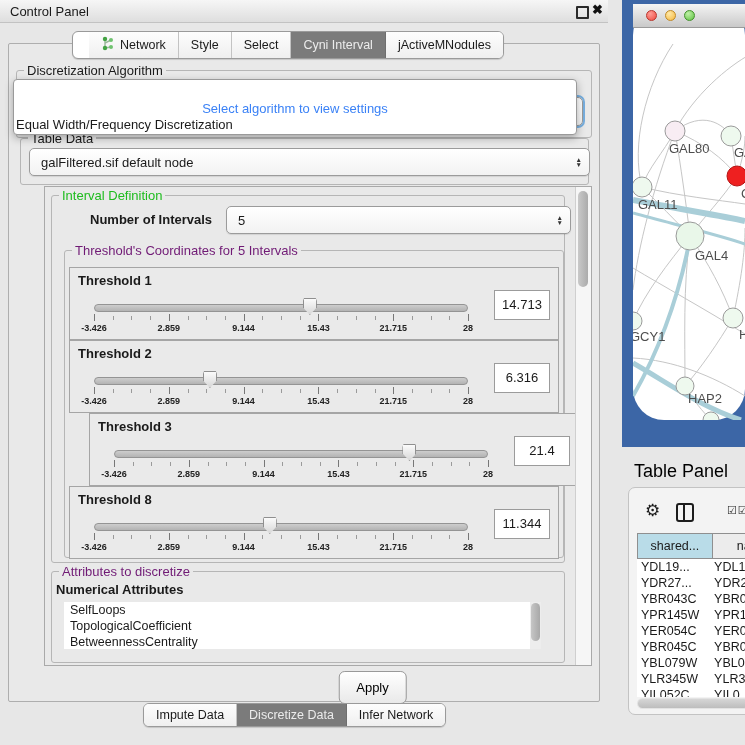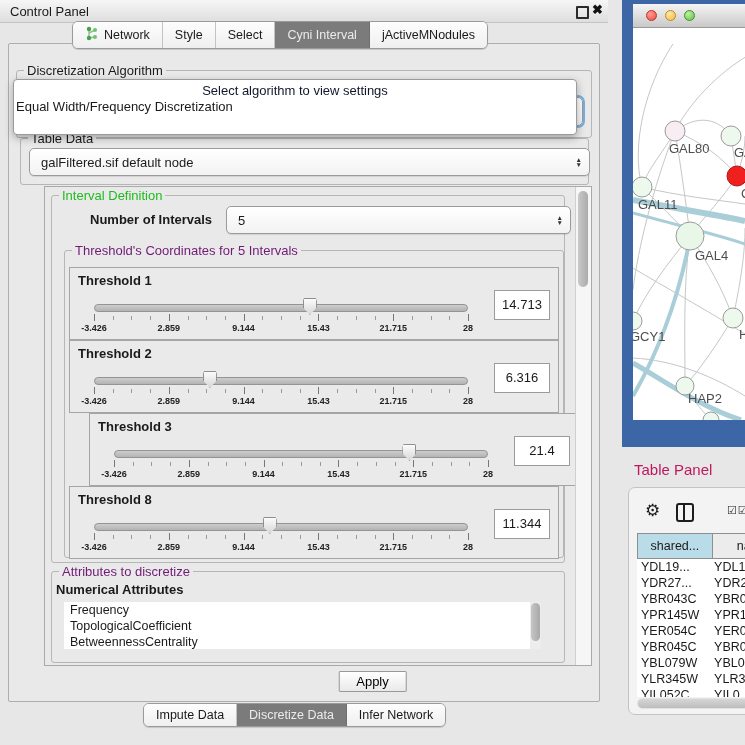--- a/index.html
+++ b/index.html
@@ -14,21 +14,21 @@
   #float-btn{left:576px;top:6px;width:9px;height:9px;border:2px solid #2b2b2b;border-radius:1px;}
   #close-btn{left:592px;top:2px;font-size:13px;font-weight:bold;color:#111;}
 
   .segmented{display:flex;border:1px solid #9a9a9a;border-radius:6px;overflow:hidden;
              background:#fff;box-shadow:0 1px 1px rgba(0,0,0,.15);}
   .tab{display:flex;align-items:center;gap:5px;padding:4px 12px;font-size:12.5px;
        background:linear-gradient(#fdfdfd,#efefef);border-right:1px solid #c3c3c3;
        white-space:nowrap;cursor:default;}
   .tab:last-child{border-right:none}
   .tab.selected{background:#7b7b7b;color:#ececec;border-right-color:#6f6f6f;}
-  #top-tabs{left:72px;top:21px;}
+  #top-tabs{left:72px;top:31px;padding-left:16px;}
   #bottom-tabs{left:143px;top:703px;}
 
   #outer-panel{left:8px;top:43px;width:590px;height:657px;border:1px solid #aeaeae;
                border-radius:2px;background:#e9e9e9;}
 
   .group{position:absolute;border:1px solid #b6b6b6;border-radius:3px;}
   .gtitle{position:absolute;top:-8px;left:7px;background:#e9e9e9;padding:0 3px;font-size:13px;}
   .gtitle.green{color:#1ebc1e}
   .gtitle.blue{color:#701a75}
 
@@ -36,21 +36,21 @@
          border-radius:5px;font-size:13px;display:flex;align-items:center;padding-left:11px;
          box-shadow:0 1px 1px rgba(0,0,0,.1);}
   .stepper{position:absolute;right:7px;top:50%;transform:translateY(-50%);display:flex;
            flex-direction:column;line-height:5px;font-size:6.5px;color:#333;text-align:center;}
 
   #algo-group{left:16px;top:70px;width:574px;height:66px;}
   #algo-combo{left:24px;top:97px;width:546px;height:27px;outline:2px solid #77aede;outline-offset:0px;}
 
   #algo-popup{left:13px;top:79px;width:562px;height:54px;background:#fff;border:1px solid #9a9a9a;
               border-radius:4px;box-shadow:0 3px 8px rgba(0,0,0,.3);z-index:50;font-size:13px;}
-  #popup-prompt{text-align:center;color:#0f172a;padding-top:3px;height:16px;}
+  #popup-prompt{text-align:center;color:#3b82f6;padding-top:21px;height:16px;}
   .popup-item{padding:0 2px;height:16px;line-height:16px;}
   .popup-item.selected-option{font-weight:bold;}
 
   #table-group{left:20px;top:138px;width:567px;height:45px;}
   #table-combo{left:29px;top:148px;width:548px;height:26px;}
 
   #scrollpane{left:44px;top:186px;width:546px;height:478px;border:1px solid #a9a9a9;
               background:#e9e9e9;overflow:hidden;}
   #vscroll{position:absolute;right:0;top:0;width:15px;height:100%;background:#f6f6f6;
            border-left:1px solid #cfcfcf;}
@@ -80,37 +80,37 @@
             background:#fff;border:1px solid #9b9b9b;font-size:13px;text-align:center;}
 
   #attr-group{left:6px;top:384px;width:512px;height:90px;}
   #attr-label{left:4px;top:10px;font-size:13px;font-weight:bold;position:absolute;}
   #attr-list{position:absolute;left:12px;top:30px;width:466px;height:47px;background:#fff;overflow:hidden;}
   .attr-item{height:16px;line-height:16px;font-size:12.5px;padding-left:6px;}
   #attr-scroll{position:absolute;left:478px;top:30px;width:11px;height:47px;background:#ededed;}
   #attr-scroll .thumb-v{position:absolute;left:1px;top:1px;width:9px;height:38px;border-radius:5px;
         background:linear-gradient(90deg,#c6c6c6,#a8a8a8);}
 
-  #apply-btn{left:50%;top:671px;transform:translateX(-50%);padding:2px 17px;font-size:13px;
-             background:linear-gradient(#ffffff,#e9e9e9);border:1px solid #999;border-radius:1px;}
+  #apply-btn{left:50%;top:671px;transform:translateX(-50%);padding:8px 17px;font-size:13px;
+             background:linear-gradient(#ffffff,#e9e9e9);border:1px solid #999;border-radius:6px;}
 
   
   #net-window{left:622px;top:0;width:123px;height:447px;background:#3c66a6;}
-  #net-inner{position:absolute;left:11px;top:4px;width:112px;height:416px;background:#fff;}
+  #net-inner{position:absolute;left:11px;top:4px;width:112px;height:416px;background:#fff;border-radius:31px;}
   #net-titlebar{position:absolute;left:0;top:0;width:112px;height:24px;
                 background:linear-gradient(#f4f4f4,#c9c9c9);border-bottom:1px solid #9a9a9a;
                 display:flex;align-items:center;gap:8px;padding-left:13px;box-sizing:border-box;}
   .light{width:11px;height:11px;border-radius:50%;box-sizing:border-box;}
   .light.red{background:radial-gradient(circle at 35% 30%,#ff9d96,#ee4b40);border:1px solid #b8352c;}
   .light.yellow{background:radial-gradient(circle at 35% 30%,#ffe9a8,#f5b73e);border:1px solid #c08a27;}
   .light.green{background:radial-gradient(circle at 35% 30%,#c0f0a8,#5cc23f);border:1px solid #43912c;}
   #net-canvas{position:absolute;left:0;top:24px;}
 
   
-  #tp-title{left:634px;top:461px;font-size:15px;color:#be185d;}
+  #tp-title{left:634px;top:461px;font-size:18px;color:#000000;}
   #tp-box{left:628px;top:487px;width:132px;height:226px;background:#f3f3f3;border:1px solid #c3c3c3;
           border-radius:7px;}
   #tp-gear{position:absolute;left:16px;top:12px;font-size:17px;color:#1c1c1c;}
   #tp-split{position:absolute;left:47px;top:15px;width:14px;height:15px;border:2px solid #1c1c1c;
             border-radius:3px;}
   #tp-split::after{content:"";position:absolute;left:5px;top:0;width:2px;height:100%;background:#1c1c1c;}
   #tp-checks{position:absolute;left:98px;top:16px;font-size:11px;letter-spacing:1px;color:#1c1c1c;}
   #tp-table{position:absolute;left:8px;top:45px;width:150px;}
   #tp-header{display:flex;height:26px;font-size:12.5px;}
   .hcell{box-sizing:border-box;border:1px solid #8f8f8f;display:flex;align-items:center;}
@@ -355,21 +355,21 @@
             <div class="valuebox">11.344</div>
           </div>
         </div>
     </div>
   </div>
 
   <div class="group" id="attr-group">
     <span class="gtitle blue">Attributes to discretize</span>
     <div id="attr-label">Numerical Attributes</div>
     <div id="attr-list">
-        <div class="attr-item">Frequency</div>
+        <div class="attr-item">SelfLoops</div>
         <div class="attr-item">TopologicalCoefficient</div>
         <div class="attr-item">BetweennessCentrality</div>
       </div>
     <div id="attr-scroll">
         <div class="thumb-v"></div>
       </div>
   </div>
 
   <div id="vscroll">
       <div class="thumb-v"></div>

